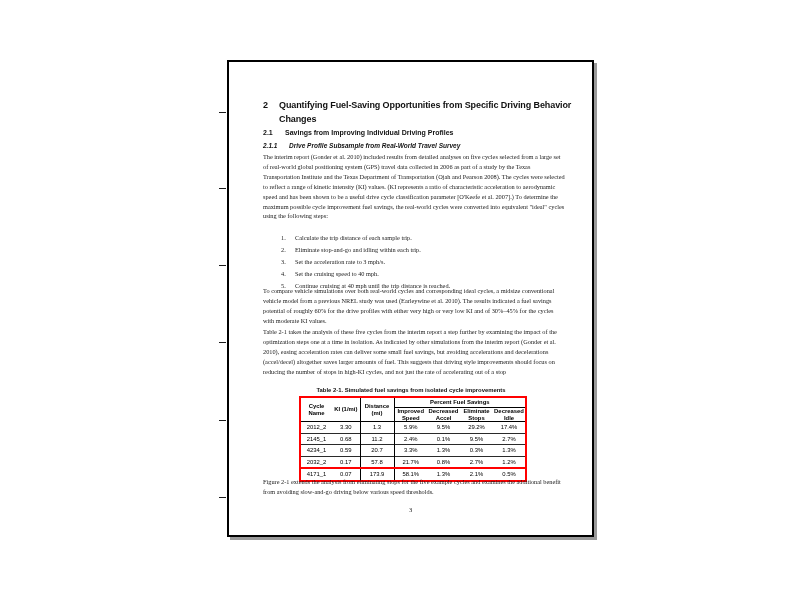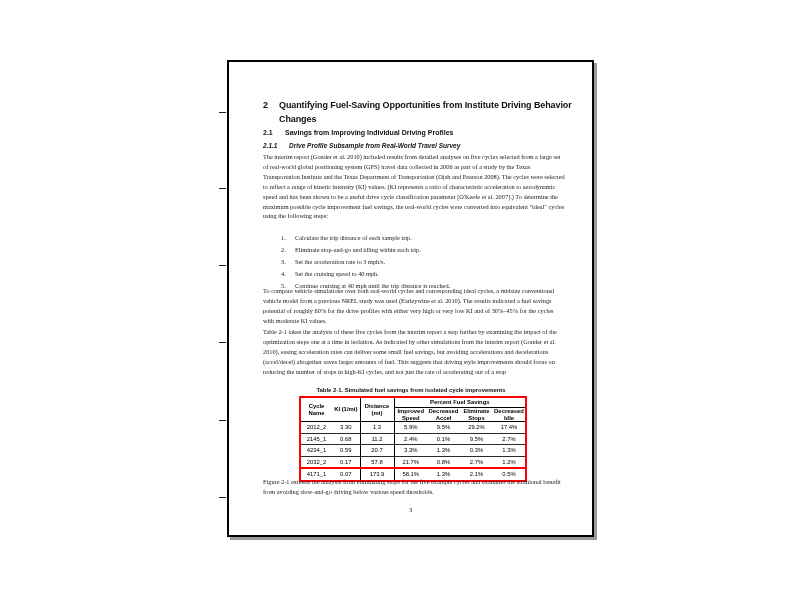--- a/index.html
+++ b/index.html
@@ -70,21 +70,21 @@
       <div class="tick" style="left: 586px; top: 420px; width: 7px; height: 1px;"></div>
       <div class="tick" style="left: 219px; top: 497px; width: 7px; height: 1px;"></div>
       <div class="tick" style="left: 586px; top: 497px; width: 7px; height: 1px;"></div>
     </div>
 
   <div id="page">
 
     <div class="abs h1" style="left:34px;top:37px;width:316px;">
       <div class="h1row">
         <span class="h1num">2</span>
-        <span style="width:296px;">Quantifying Fuel-Saving Opportunities from Institute Driving Behavior Changes</span>
+        <span style="width:296px;">Quantifying Fuel-Saving Opportunities from Specific Driving Behavior Changes</span>
       </div>
     </div>
 
     <div class="abs h2" style="left:34px;top:67px;width:310px;">
       <span class="h2num">2.1</span>
       <span>Savings from Improving Individual Driving Profiles</span>
     </div>
 
     <div class="abs h3" style="left:34px;top:80px;width:310px;">
       <span class="h3num">2.1.1</span>

